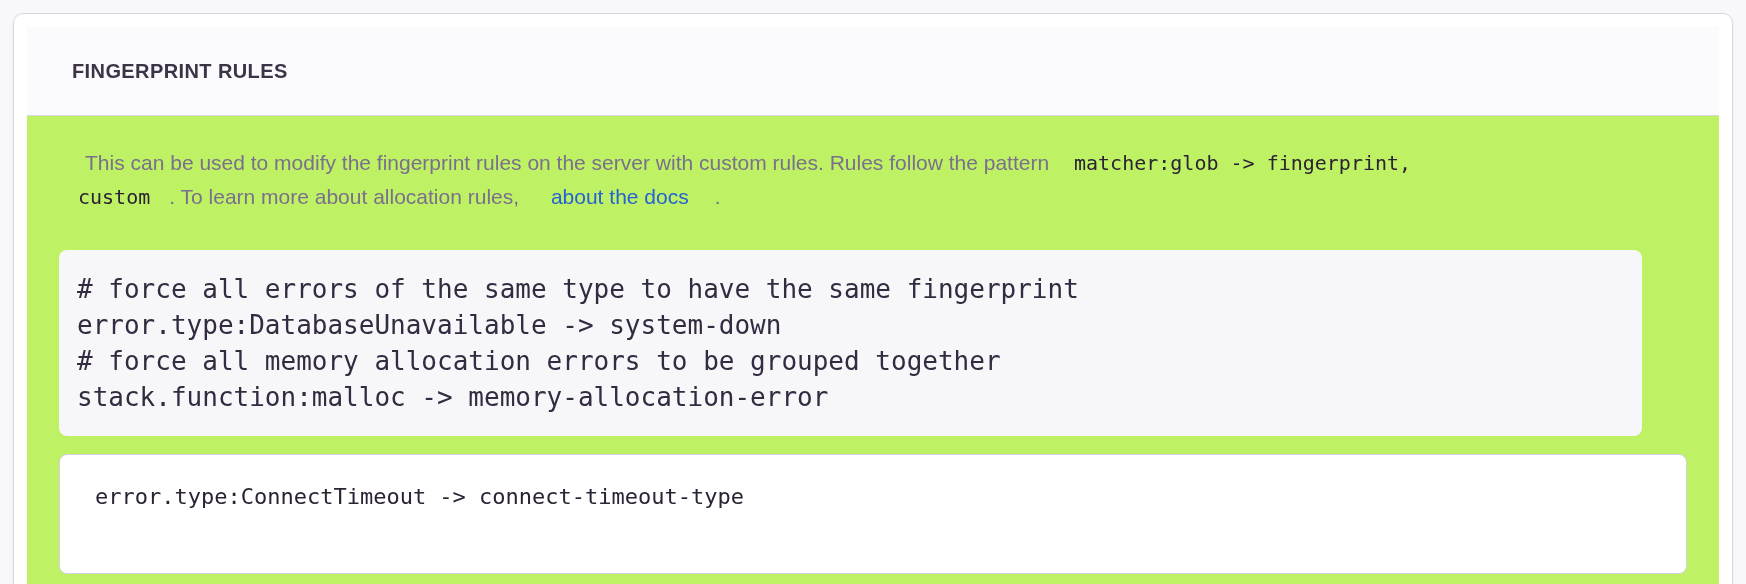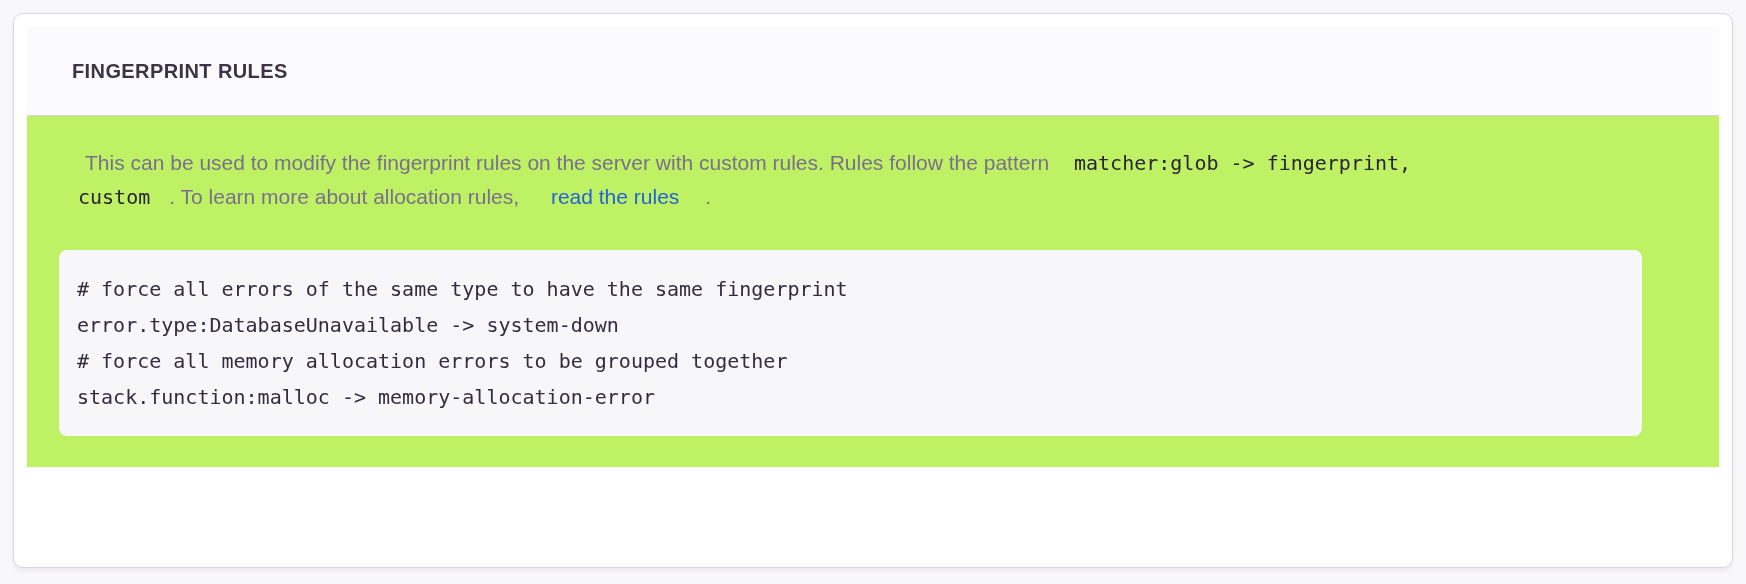--- a/index.html
+++ b/index.html
@@ -68,21 +68,21 @@
     cursor: pointer;
   }
 
   .code-example {
     margin-top: 23px;
     width: 1583px;
     background: #f7f6f9;
     border-radius: 8px;
     padding: 21px 18px;
     font-family: "DejaVu Sans Mono", monospace;
-    font-size: 20px;
+    font-size: 26px;
     line-height: 36px;
     color: #332b40;
     white-space: pre;
     overflow: hidden;
   }
 
   .rules-textarea {
     display: block;
     margin-top: 18px;
     width: 100%;
@@ -105,22 +105,23 @@
 <body>
 
 <div class="panel">
 
   <div class="panel-header">
     <span class="panel-title">FINGERPRINT RULES</span>
   </div>
 
   <div class="panel-body">
 
-    <p class="field-description"><span>This can be used to modify the fingerprint rules on the server with custom rules. Rules follow the pattern </span><code class="inline-code">matcher:glob -&gt; fingerprint,</code><br><code class="inline-code">custom</code><span>. To learn more about allocation rules, </span><a class="docs-link">read the rules</a><span>.</span></p>
+    <p class="field-description"><span>This can be used to modify the fingerprint rules on the server with custom rules. Rules follow the pattern </span><code class="inline-code">matcher:glob -&gt; fingerprint,</code><br><code class="inline-code">custom</code><span>. To learn more about allocation rules, </span><a class="docs-link">about the docs</a><span>.</span></p>
 
     <pre class="code-example"># force all errors of the same type to have the same fingerprint
 error.type:DatabaseUnavailable -&gt; system-down
 # force all memory allocation errors to be grouped together
 stack.function:malloc -&gt; memory-allocation-error</pre>
 
+    <textarea class="rules-textarea" spellcheck="false" style="">error.type:ConnectTimeout -&gt; connect-timeout-type</textarea>
 
   </div>
 </div>
 
 </body></html>

